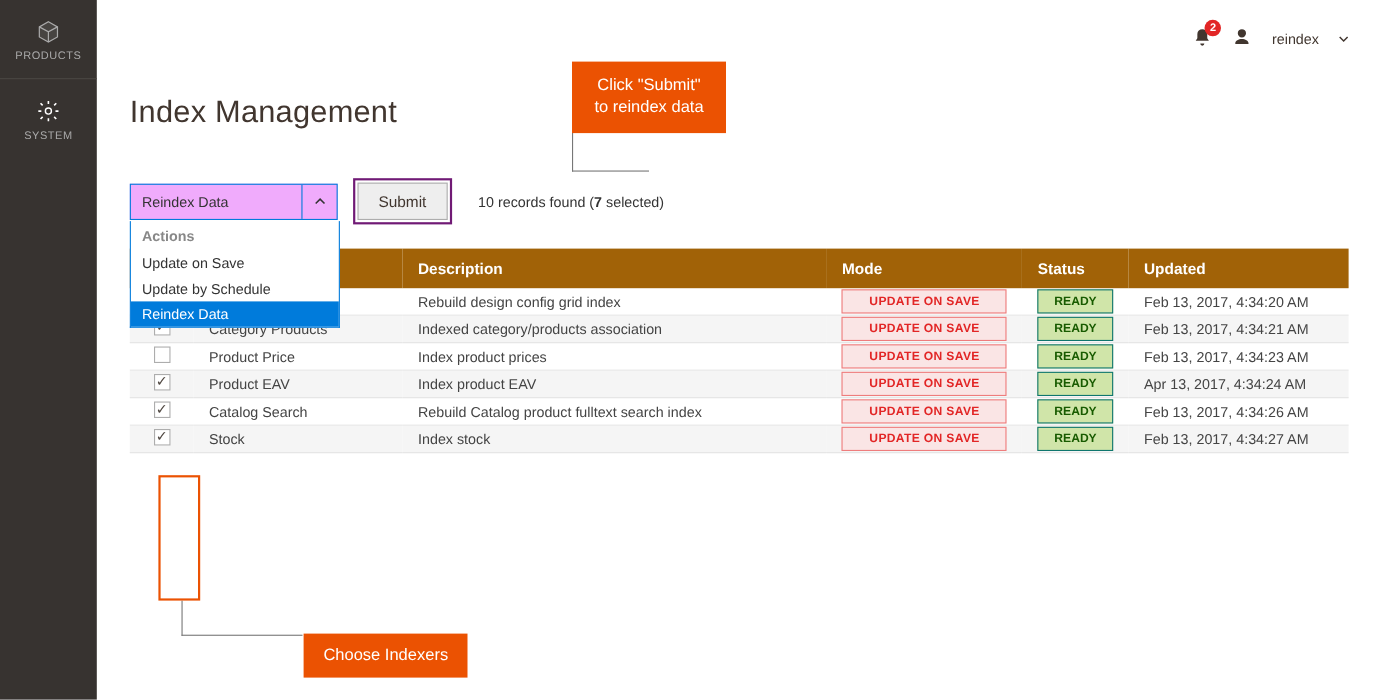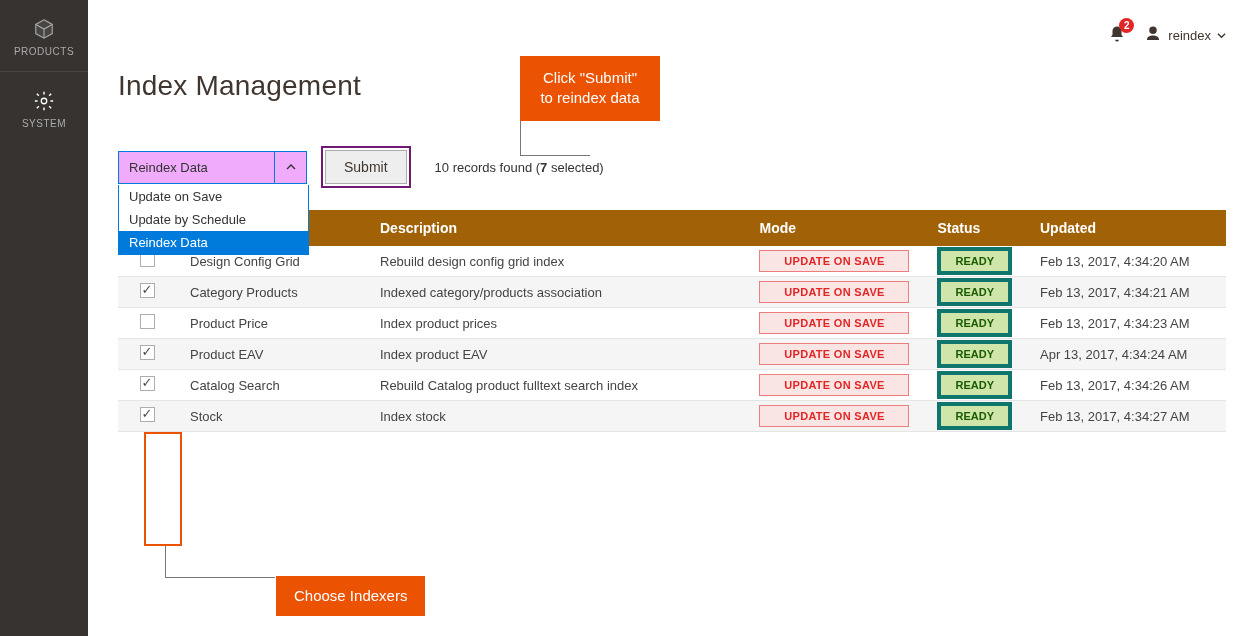--- a/index.html
+++ b/index.html
@@ -5,22 +5,22 @@
   * { box-sizing: border-box; margin: 0; padding: 0; }
   body { font-family: -apple-system, BlinkMacSystemFont, "Segoe UI", Arial, sans-serif; font-size: 13px; color: #333; background: #fff; width: 1256px; height: 636px; overflow: hidden; position: relative; }
   .sidebar { position: absolute; left: 0; top: 0; width: 88px; height: 636px; background: #373330; }
   .sidebar-item { text-align: center; color: #aaa; font-size: 10px; letter-spacing: 0.5px; padding: 18px 0 14px; cursor: pointer; }
   .sidebar-item + .sidebar-item { border-top: 1px solid #4a4643; }
   .sidebar-item svg { display: block; margin: 0 auto 6px; }
   .main { position: absolute; left: 88px; top: 0; right: 0; padding: 0 30px 30px; }
   .header-bar { display: flex; justify-content: flex-end; align-items: center; height: 70px; gap: 18px; }
   .notif { position: relative; }
   .notif-badge { position: absolute; top: -6px; right: -8px; background: #e22626; color: #fff; border-radius: 50%; font-size: 10px; font-weight: bold; min-width: 15px; height: 15px; line-height: 15px; text-align: center; }
-  .user { display: flex; align-items: center; gap: 6px; color: #41362f; cursor: pointer; }
-  h1.page-title { font-size: 28px; font-weight: 300; color: #41362f; margin-top: 0; letter-spacing: 0.2px; }
+  .user { display: flex; align-items: center; gap: 18px; color: #41362f; cursor: pointer; }
+  h1.page-title { font-size: 28px; font-weight: 300; color: #41362f; margin-top: 16px; letter-spacing: 0.2px; }
   .toolbar { display: flex; align-items: center; gap: 14px; margin-top: 44px; position: relative; }
   .action-select { width: 189px; height: 33px; border: 1px solid #007bdb; background: #f0abfc; position: relative; display: flex; align-items: center; }
   .action-select .sel-text { flex: 1; padding: 0 10px; color: #333; }
   .action-select .sel-btn { width: 32px; height: 100%; border-left: 1px solid #007bdb; display: flex; align-items: center; justify-content: center; cursor: pointer; }
   .dropdown { position: absolute; top: 33px; left: -1px; width: 191px; border: 1px solid #007bdb; border-top: none; background: #fff; z-index: 5; }
   .dropdown .dd-header { padding: 6px 10px; color: #888; font-weight: 600; }
   .dropdown .dd-item { padding: 4px 10px; cursor: pointer; }
   .dropdown .dd-item.selected { background: #007bdb; color: #fff; }
   .submit-btn { border: 1px solid #adadad; background: #eee; padding: 8px 18px; color: #41362f; font-size: 14px; cursor: pointer; }
   .submit-hi { border: 2px solid #701a75; padding: 2px; display: inline-block; }
@@ -28,21 +28,21 @@
   .records-found b { font-weight: bold; }
   table.grid { width: 100%; border-collapse: collapse; margin-top: 22px; }
   table.grid th { background: #a16207; color: #fff; font-weight: 600; text-align: left; padding: 10px 14px; font-size: 14px; }
   table.grid th.chk-col { width: 58px; text-align: center; }
   table.grid td { padding: 1px 14px; border-bottom: 1px solid #e5e5e5; color: #444; vertical-align: middle; }
   table.grid tr:nth-child(even) td { background: #f5f5f5; }
   .stripe-chk { text-align: center; width: 58px; }
   .chk { width: 15px; height: 15px; border: 1px solid #adadad; display: inline-block; background: #fff; position: relative; }
   .chk.checked::after { content: "✓"; position: absolute; left: 1px; top: -2px; font-size: 13px; color: #514943; }
   .mode-badge { display: inline-block; border: 1px solid #ee7d7d; background: #fae5e5; color: #e22626; font-weight: bold; font-size: 11px; padding: 4px 10px; letter-spacing: 0.3px; width: 150px; text-align: center; }
-  .status-badge { display: inline-block; border: 4px solid #0f766e; background: #d0e5a9; color: #185b00; font-weight: bold; font-size: 11px; padding: 4px 14px; }
+  .status-badge { display: inline-block; border: 1px solid #0f766e; background: #d0e5a9; color: #185b00; font-weight: bold; font-size: 11px; padding: 4px 14px; }
   .callout { position: absolute; background: #eb5202; color: #fff; padding: 12px 18px; font-size: 15px; text-align: center; line-height: 1.35; z-index: 10; }
   .callout.small { padding: 10px 18px; }
   .highlight-box { position: absolute; border: 2px solid #eb5202; z-index: 8; pointer-events: none; }
   .connector { position: absolute; border-color: #777; z-index: 7; pointer-events: none; }
 </style>
 </head>
 <body>
 
 <div class="sidebar">
   <div class="sidebar-item">
@@ -96,20 +96,21 @@
     <div class="action-select">
       <span class="sel-text">Reindex Data</span>
       <span class="sel-btn">
         <span>
           <svg width="10" height="10" viewBox="0 0 10 10">
               <path d="M1 7l4-4 4 4" stroke="#333" stroke-width="1.4" fill="none"></path>
             </svg>
         </span>
       </span>
       <div class="dropdown">
+        <div class="dd-header">Actions</div>
         <div class="dd-item">Update on Save</div>
         <div class="dd-item">Update by Schedule</div>
         <div class="dd-item selected">Reindex Data</div>
       </div>
     </div>
     <span class="submit-hi">
       <button class="submit-btn">Submit</button>
     </span>
     <span class="records-found">
       <span>10 records found (</span><b>7</b><span> selected)</span>

